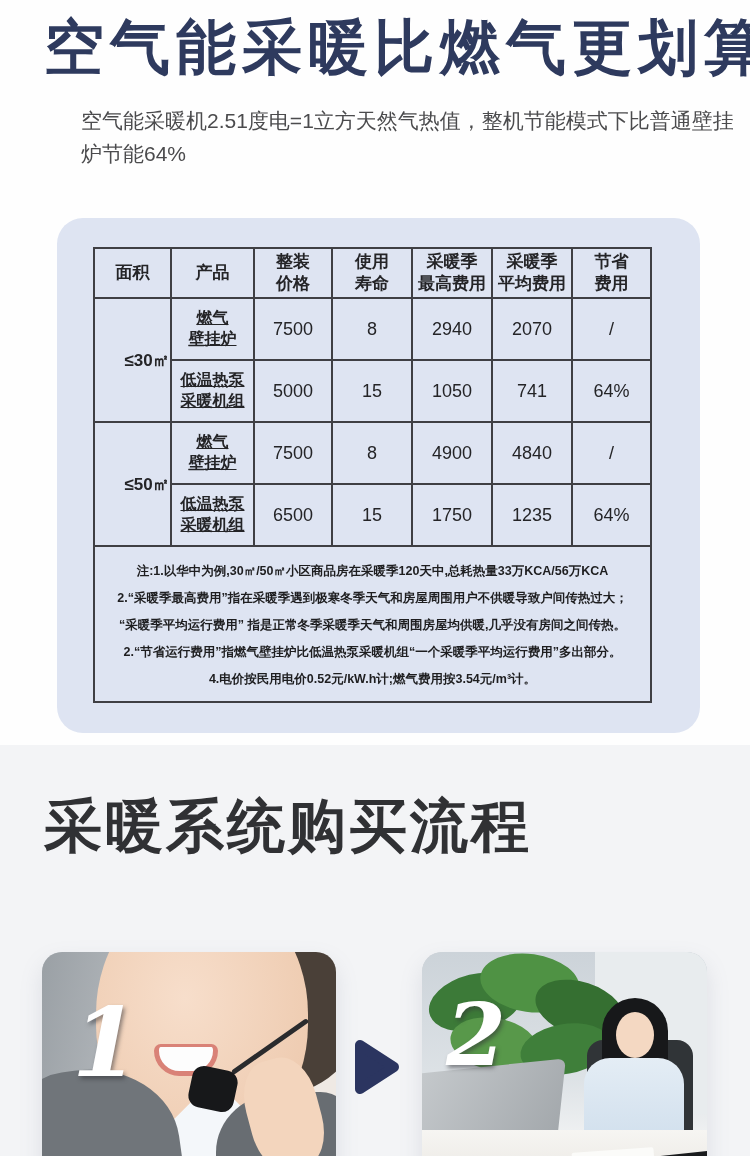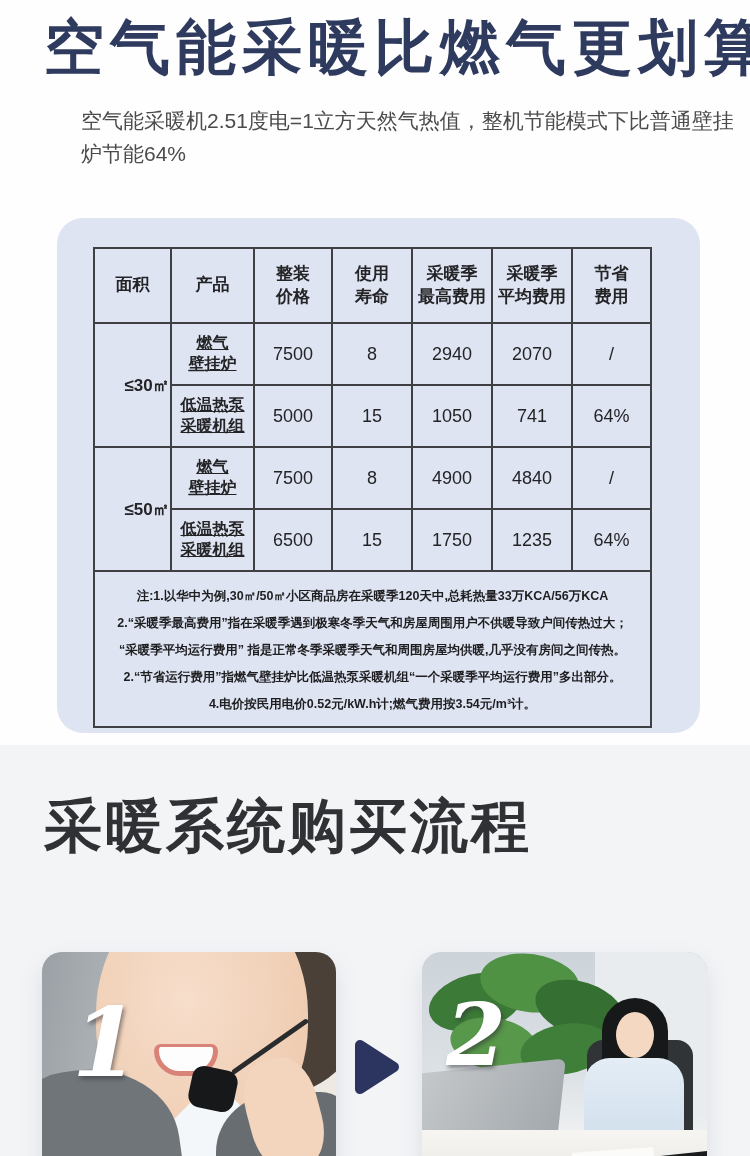--- a/index.html
+++ b/index.html
@@ -28,21 +28,21 @@
     position:absolute; left:36px; top:29px; width:557px;
     border-collapse:collapse; table-layout:fixed;
   }
   table.compare th, table.compare td {
     border:2px solid #3f3f44; text-align:center; vertical-align:middle;
     color:#242427;
   }
   table.compare th {
     font-size:17px; font-weight:700; line-height:1.32; white-space:pre-line;
   }
-  thead tr { height:75px;padding-left:17px; }
+  thead tr { height:50px;padding-left:17px; }
   tbody tr.data-row { height:62px; }
   td.area-cell  { font-size:17px; font-weight:700;padding-left:29px; }
   td.product-cell { font-size:16px; font-weight:700; line-height:1.3; white-space:pre-line;text-decoration:underline; }
   td.num-cell { font-size:18px; font-weight:500; }
   td.notes-cell { height:147px; vertical-align:top; text-align:left; padding:11px 13px 8px 13px; }
   .note-line { font-size:12.5px; font-weight:600; line-height:27px; color:#1e1e20; white-space:nowrap; }
 
   
   .section-bottom { position:absolute; left:0; top:745px; width:750px; height:411px; background:#f3f4f6;text-align:center; }
 

